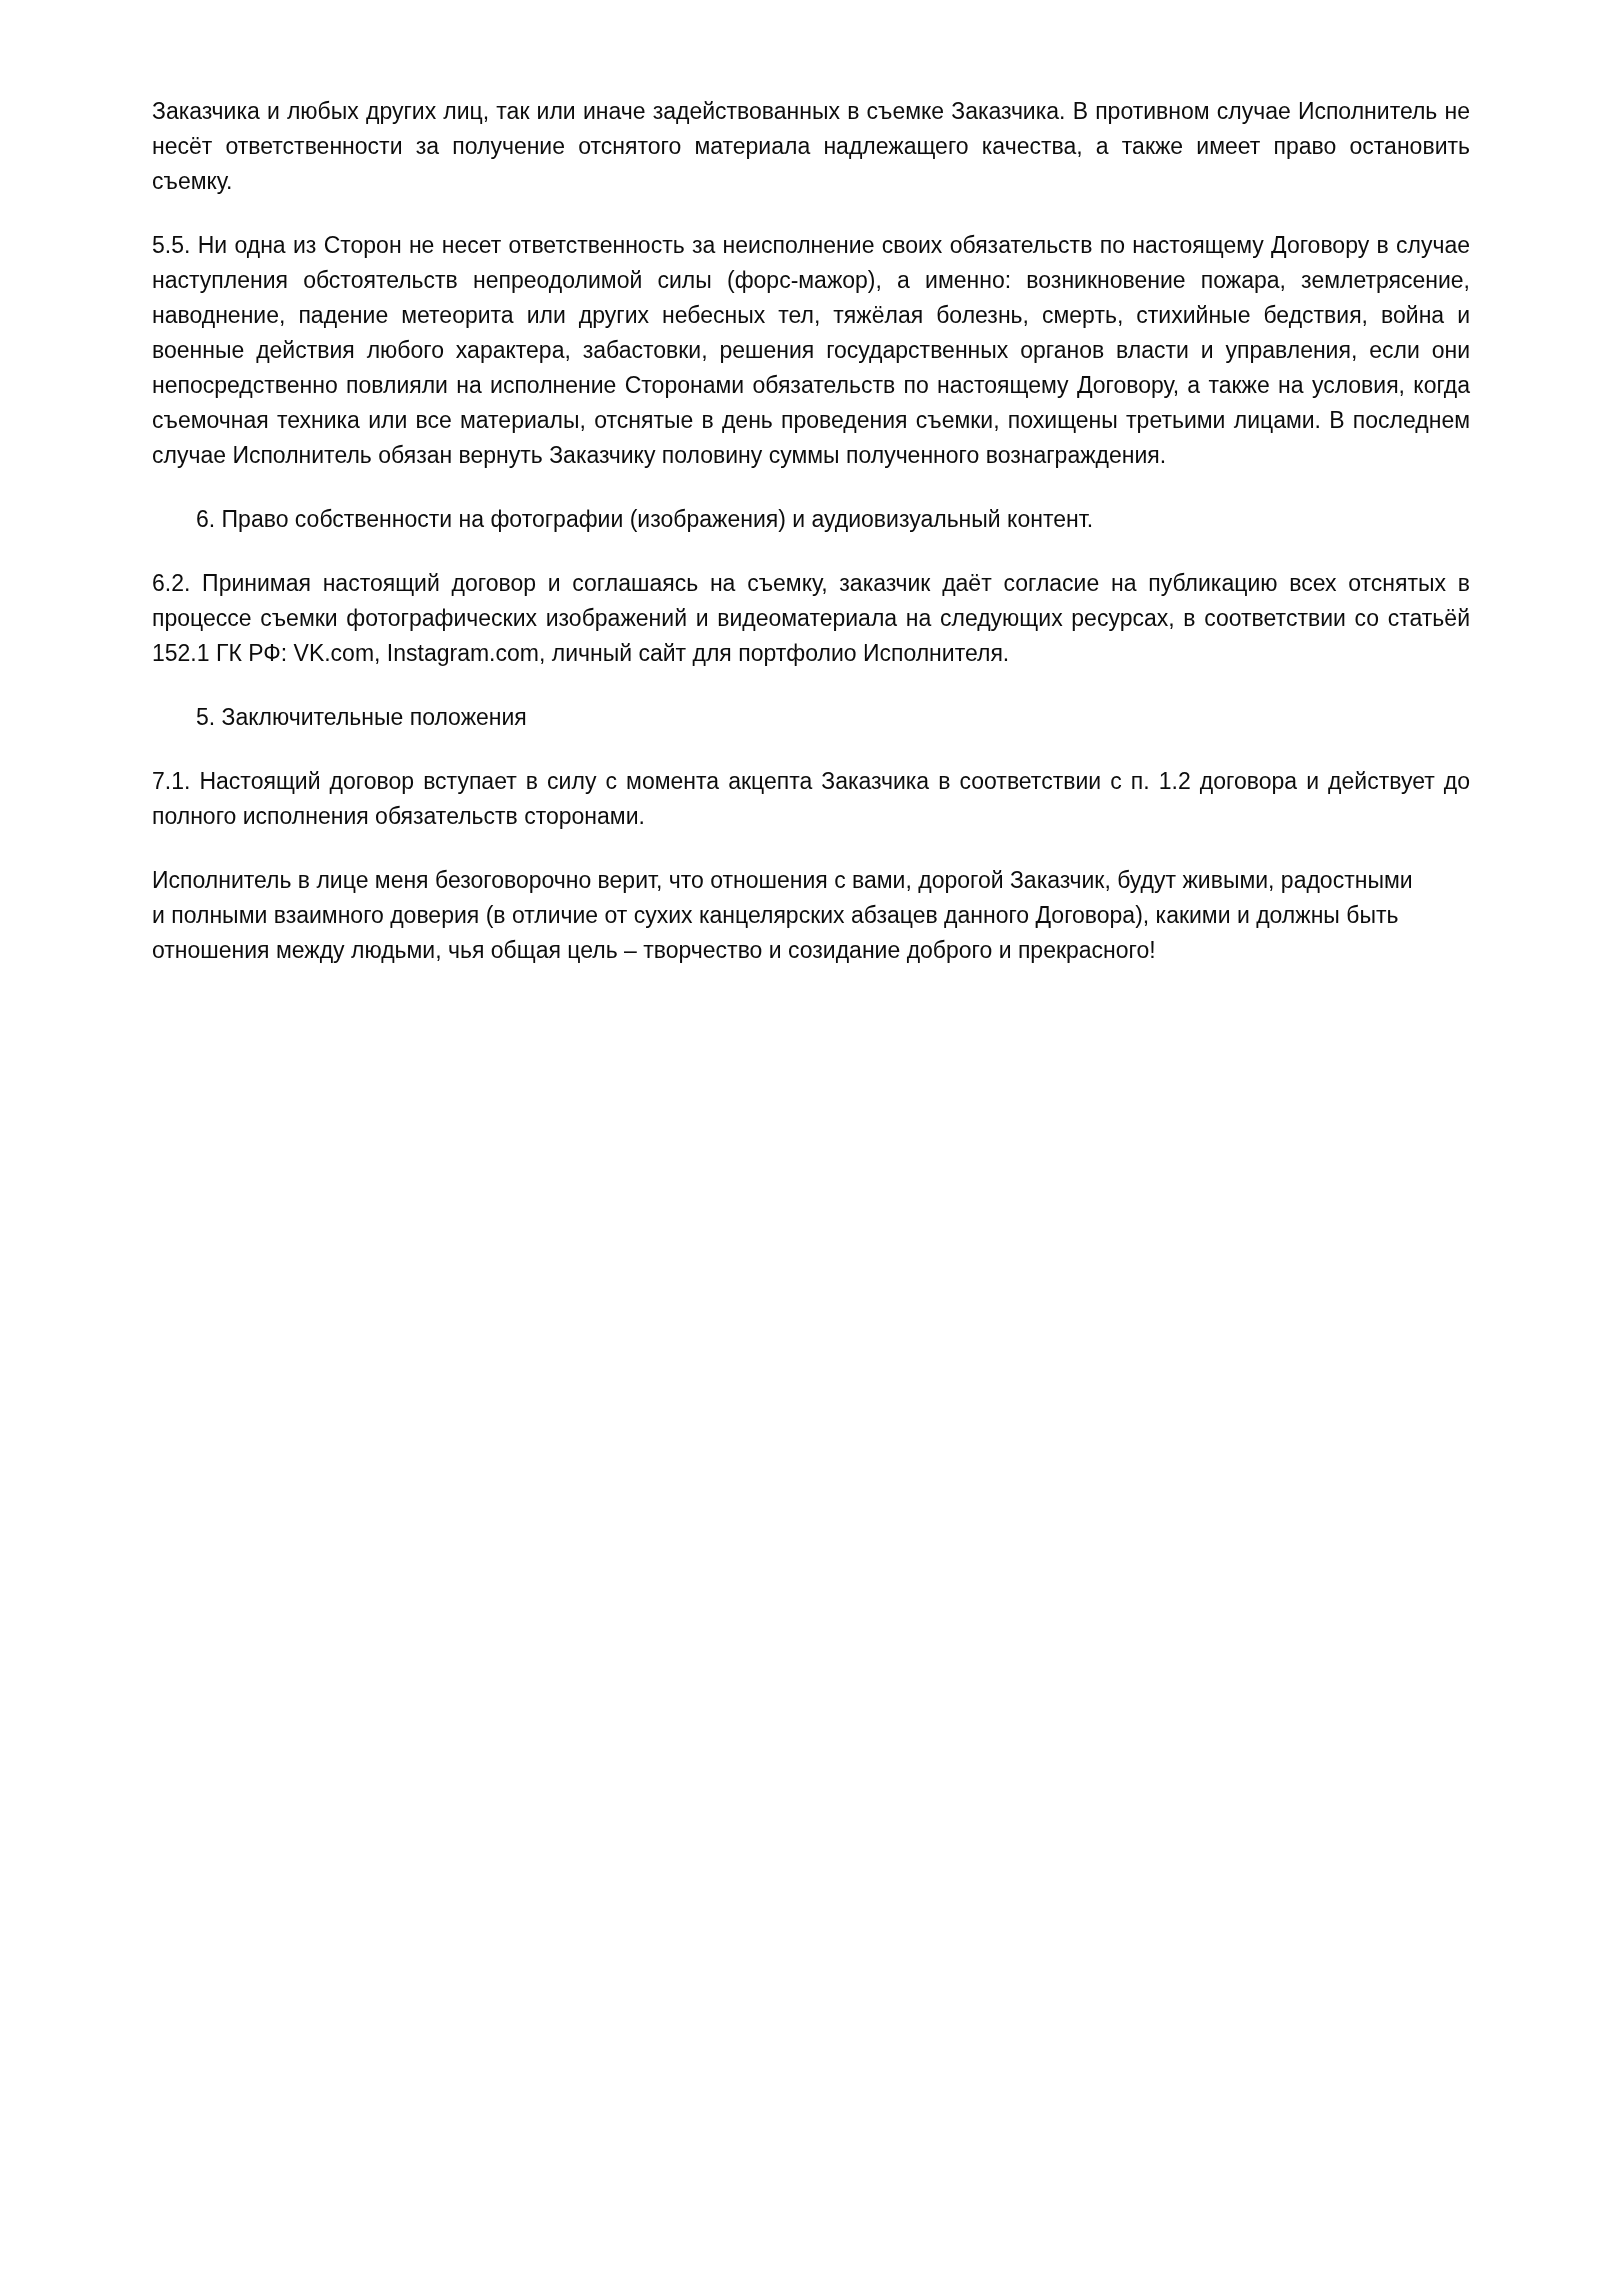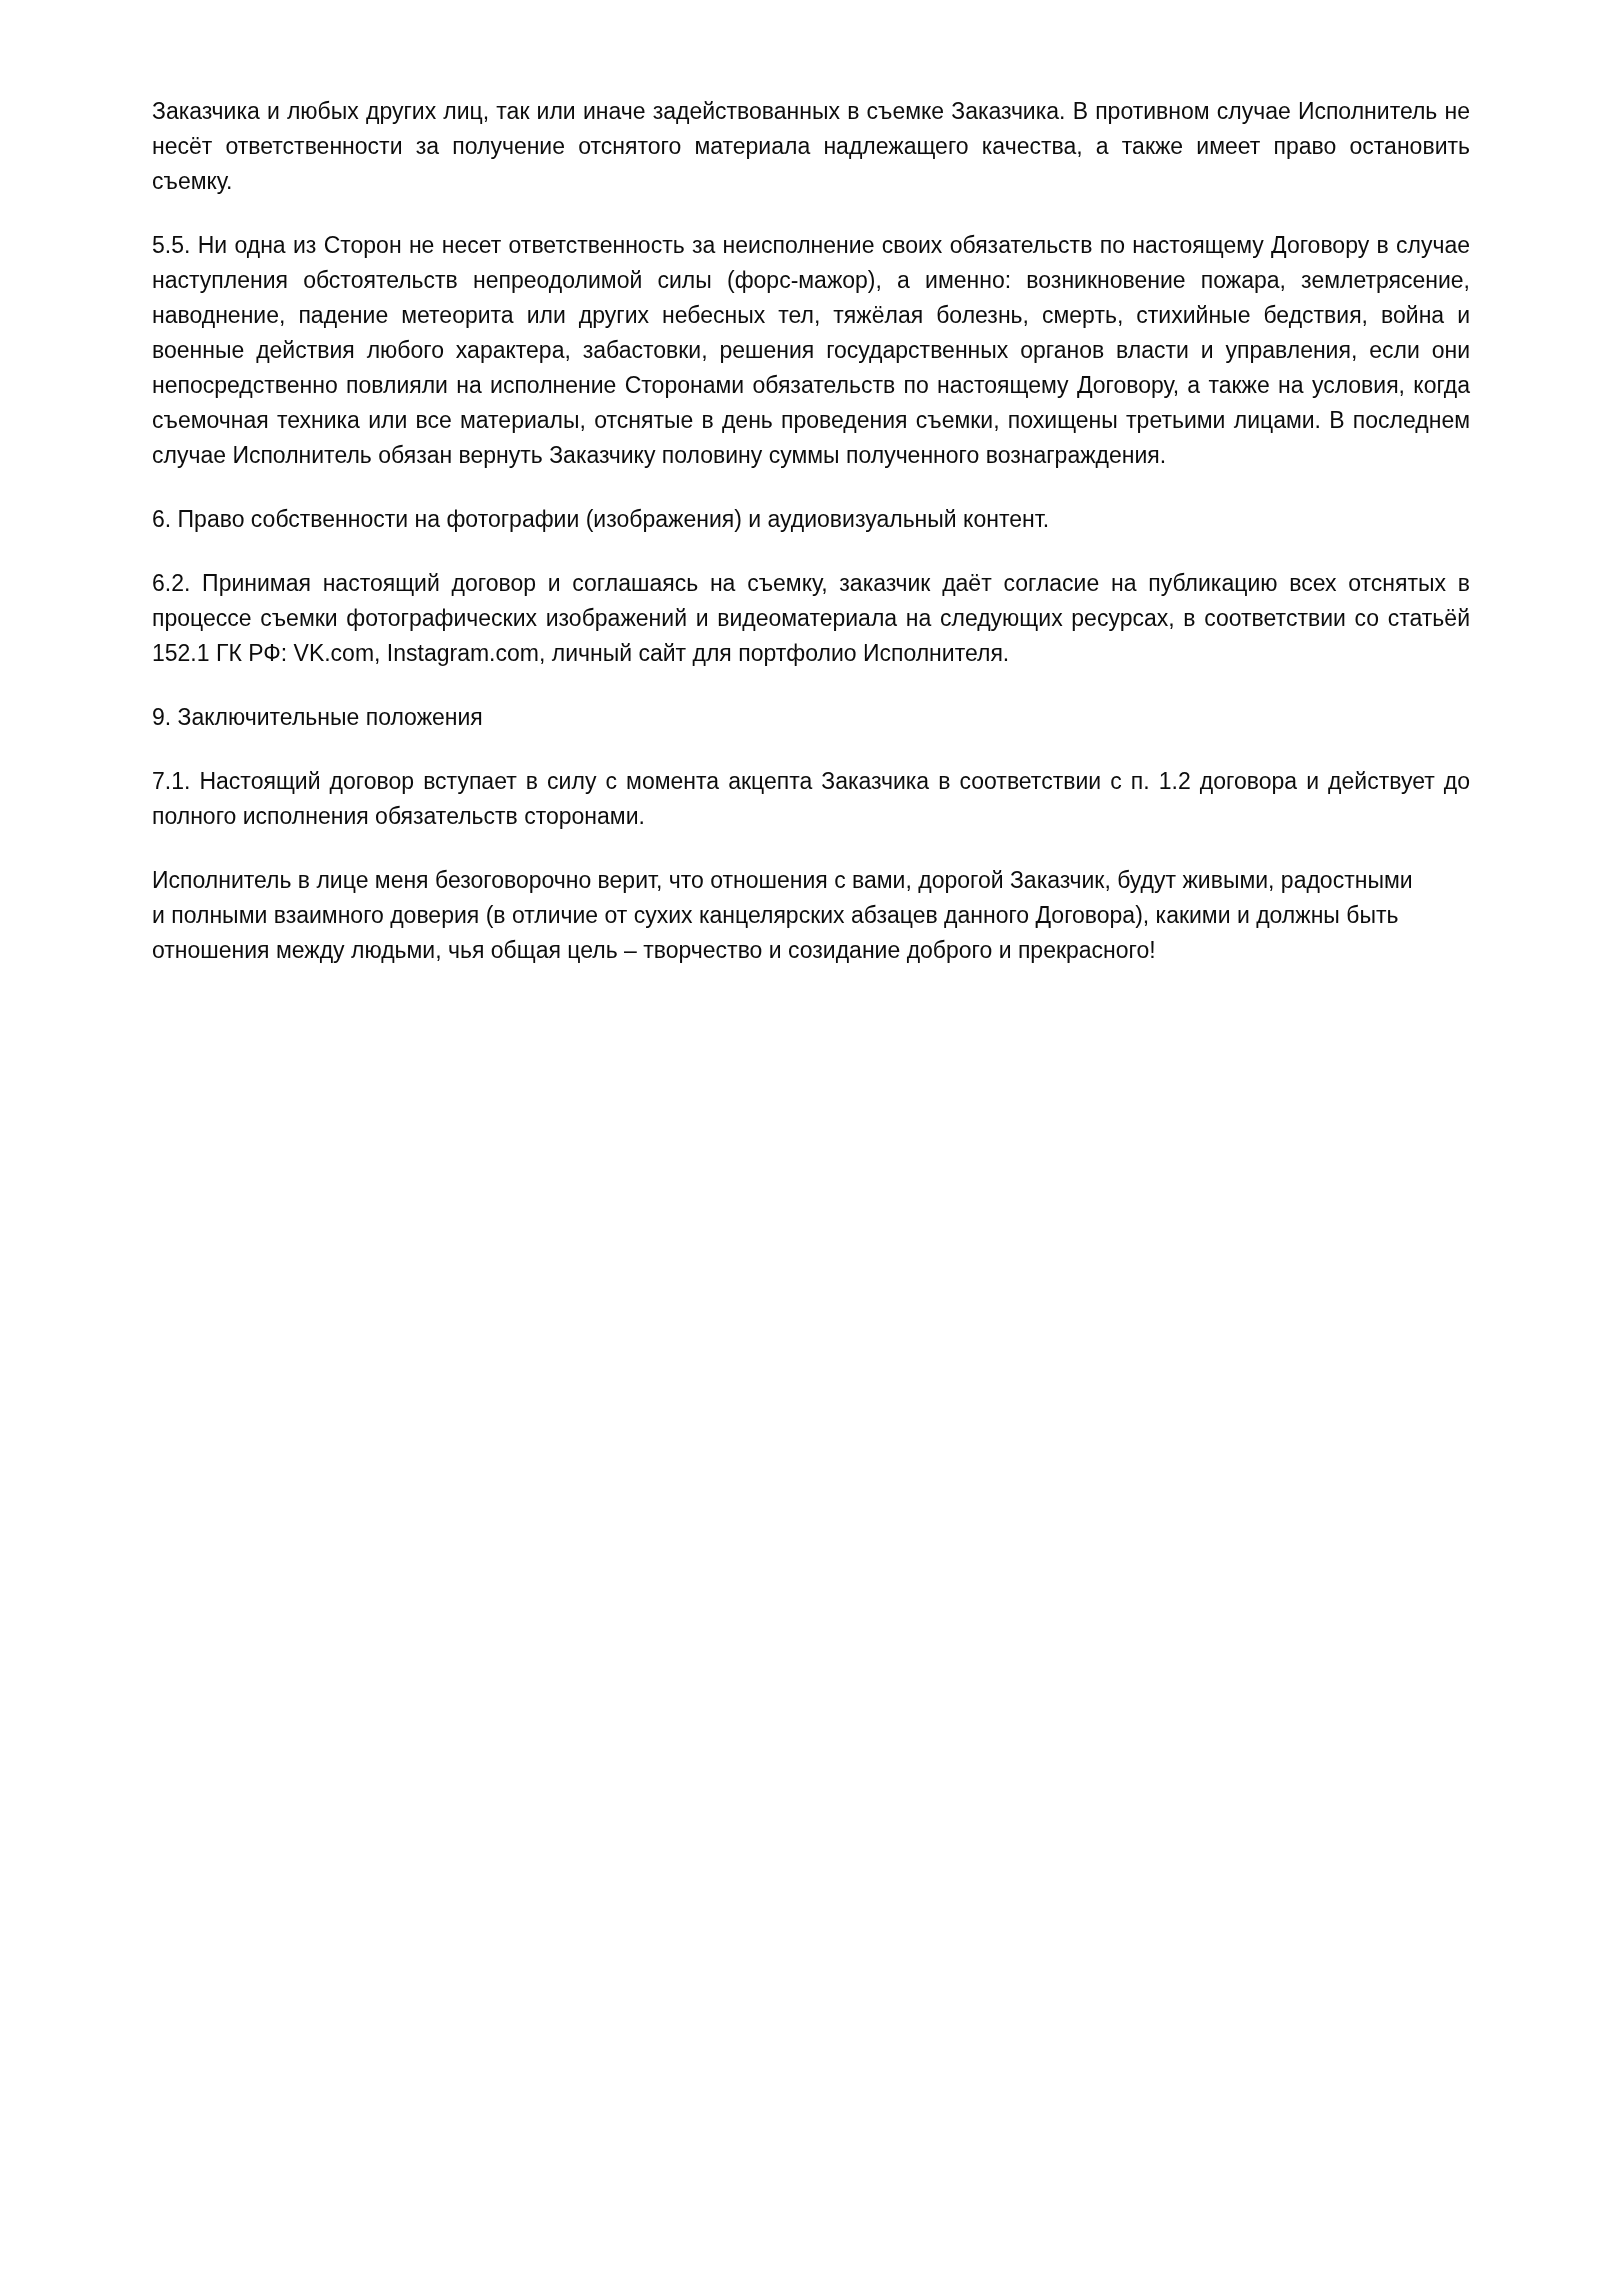--- a/index.html
+++ b/index.html
@@ -34,20 +34,21 @@
     text-justify: inter-word;
     -webkit-hyphens: none;
     hyphens: none;
     word-spacing: 0px;
   }
   p.para.left {
     text-align: left;
   }
   p.para.heading-line {
     margin-bottom: 29px;
+    margin-left: 44px;
   }
   p.closing {
     margin: 0 0 0 0;
     font-size: 23px;
     line-height: 35px;
     text-align: left;
     color: #0d0d0d;
     width: 1274px;
   }
 </style>
@@ -59,21 +60,21 @@
 
     <p class="para">Заказчика и любых других лиц, так или иначе задействованных в съемке Заказчика. В противном случае Исполнитель не несёт ответственности за получение отснятого материала надлежащего качества, а также имеет право остановить съемку.</p>
 
     <p class="para">5.5. Ни одна из Сторон не несет ответственность за неисполнение своих обязательств по настоящему Договору в случае наступления обстоятельств непреодолимой силы (форс-мажор), а именно: возникновение пожара, землетрясение, наводнение, падение метеорита или других небесных тел, тяжёлая болезнь, смерть, стихийные бедствия, война и военные действия любого характера, забастовки, решения государственных органов власти и управления, если они непосредственно повлияли на исполнение Сторонами обязательств по настоящему Договору, а также на условия, когда съемочная техника или все материалы, отснятые в день проведения съемки, похищены третьими лицами. В последнем случае Исполнитель обязан вернуть Заказчику половину суммы полученного вознаграждения.</p>
 
     <p class="para left heading-line">6. Право собственности на фотографии (изображения) и аудиовизуальный контент.</p>
 
 
     <p class="para">6.2. Принимая настоящий договор и соглашаясь на съемку, заказчик даёт согласие на публикацию всех отснятых в процессе съемки фотографических изображений и видеоматериала на следующих ресурсах, в соответствии со статьёй 152.1 ГК РФ: VK.com, Instagram.com, личный сайт для портфолио Исполнителя.</p>
 
-    <p class="para left heading-line">9. Заключительные положения</p>
+    <p class="para left heading-line">5. Заключительные положения</p>
 
     <p class="para">7.1. Настоящий договор вступает в силу с момента акцепта Заказчика в соответствии с п. 1.2 договора и действует до полного исполнения обязательств сторонами.</p>
 
 
     <p class="closing">Исполнитель в лице меня безоговорочно верит, что отношения с вами, дорогой Заказчик, будут живыми, радостными и полными взаимного доверия (в отличие от сухих канцелярских абзацев данного Договора), какими и должны быть отношения между людьми, чья общая цель – творчество и созидание доброго и прекрасного!</p>
 
   </div>
 </div>
 
 

